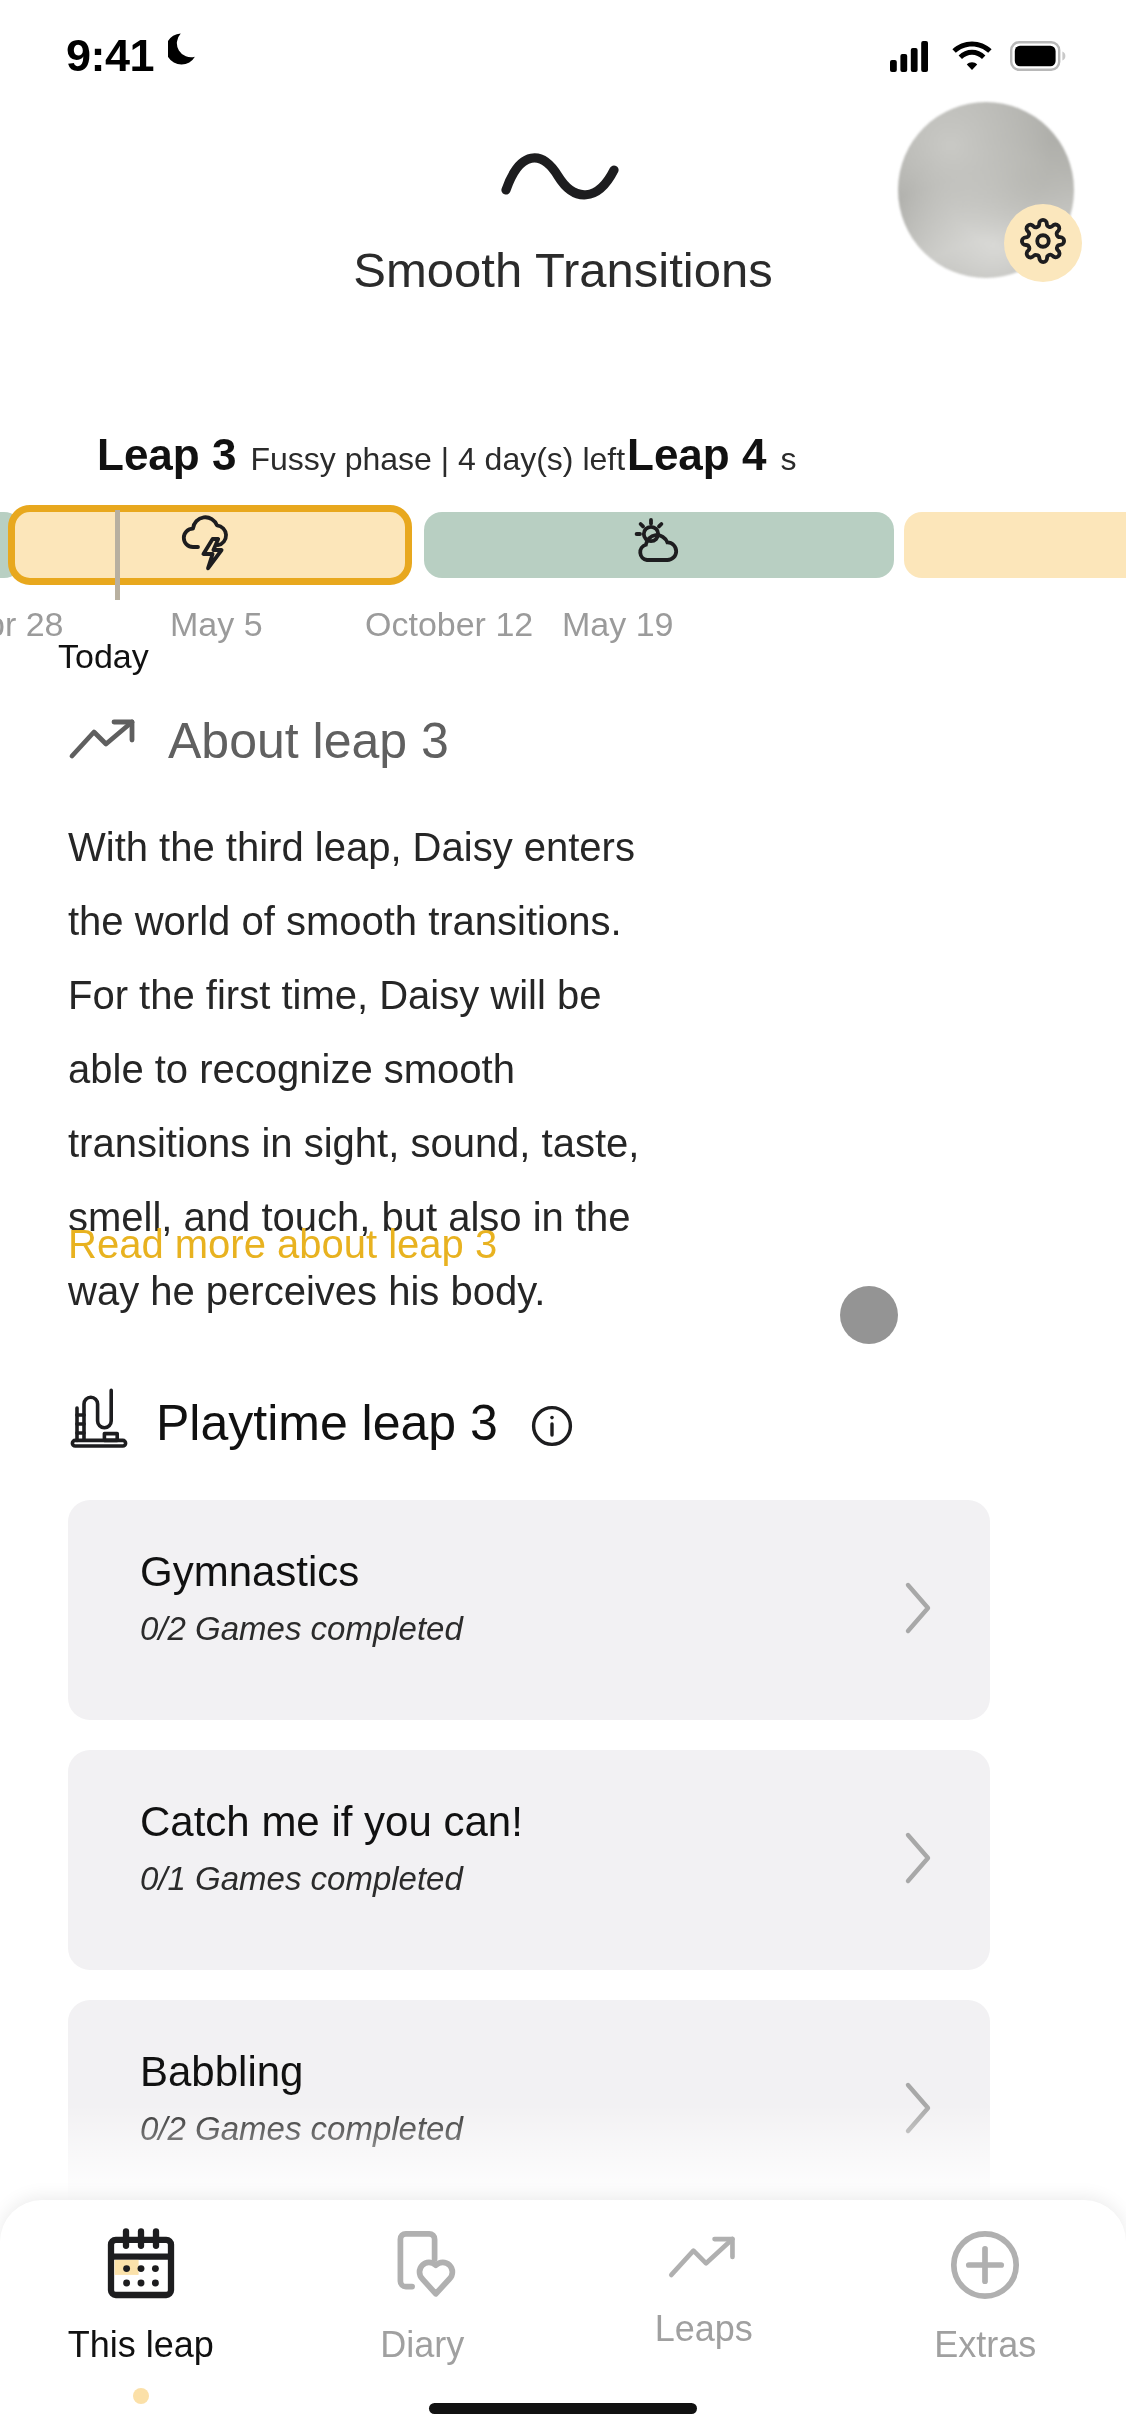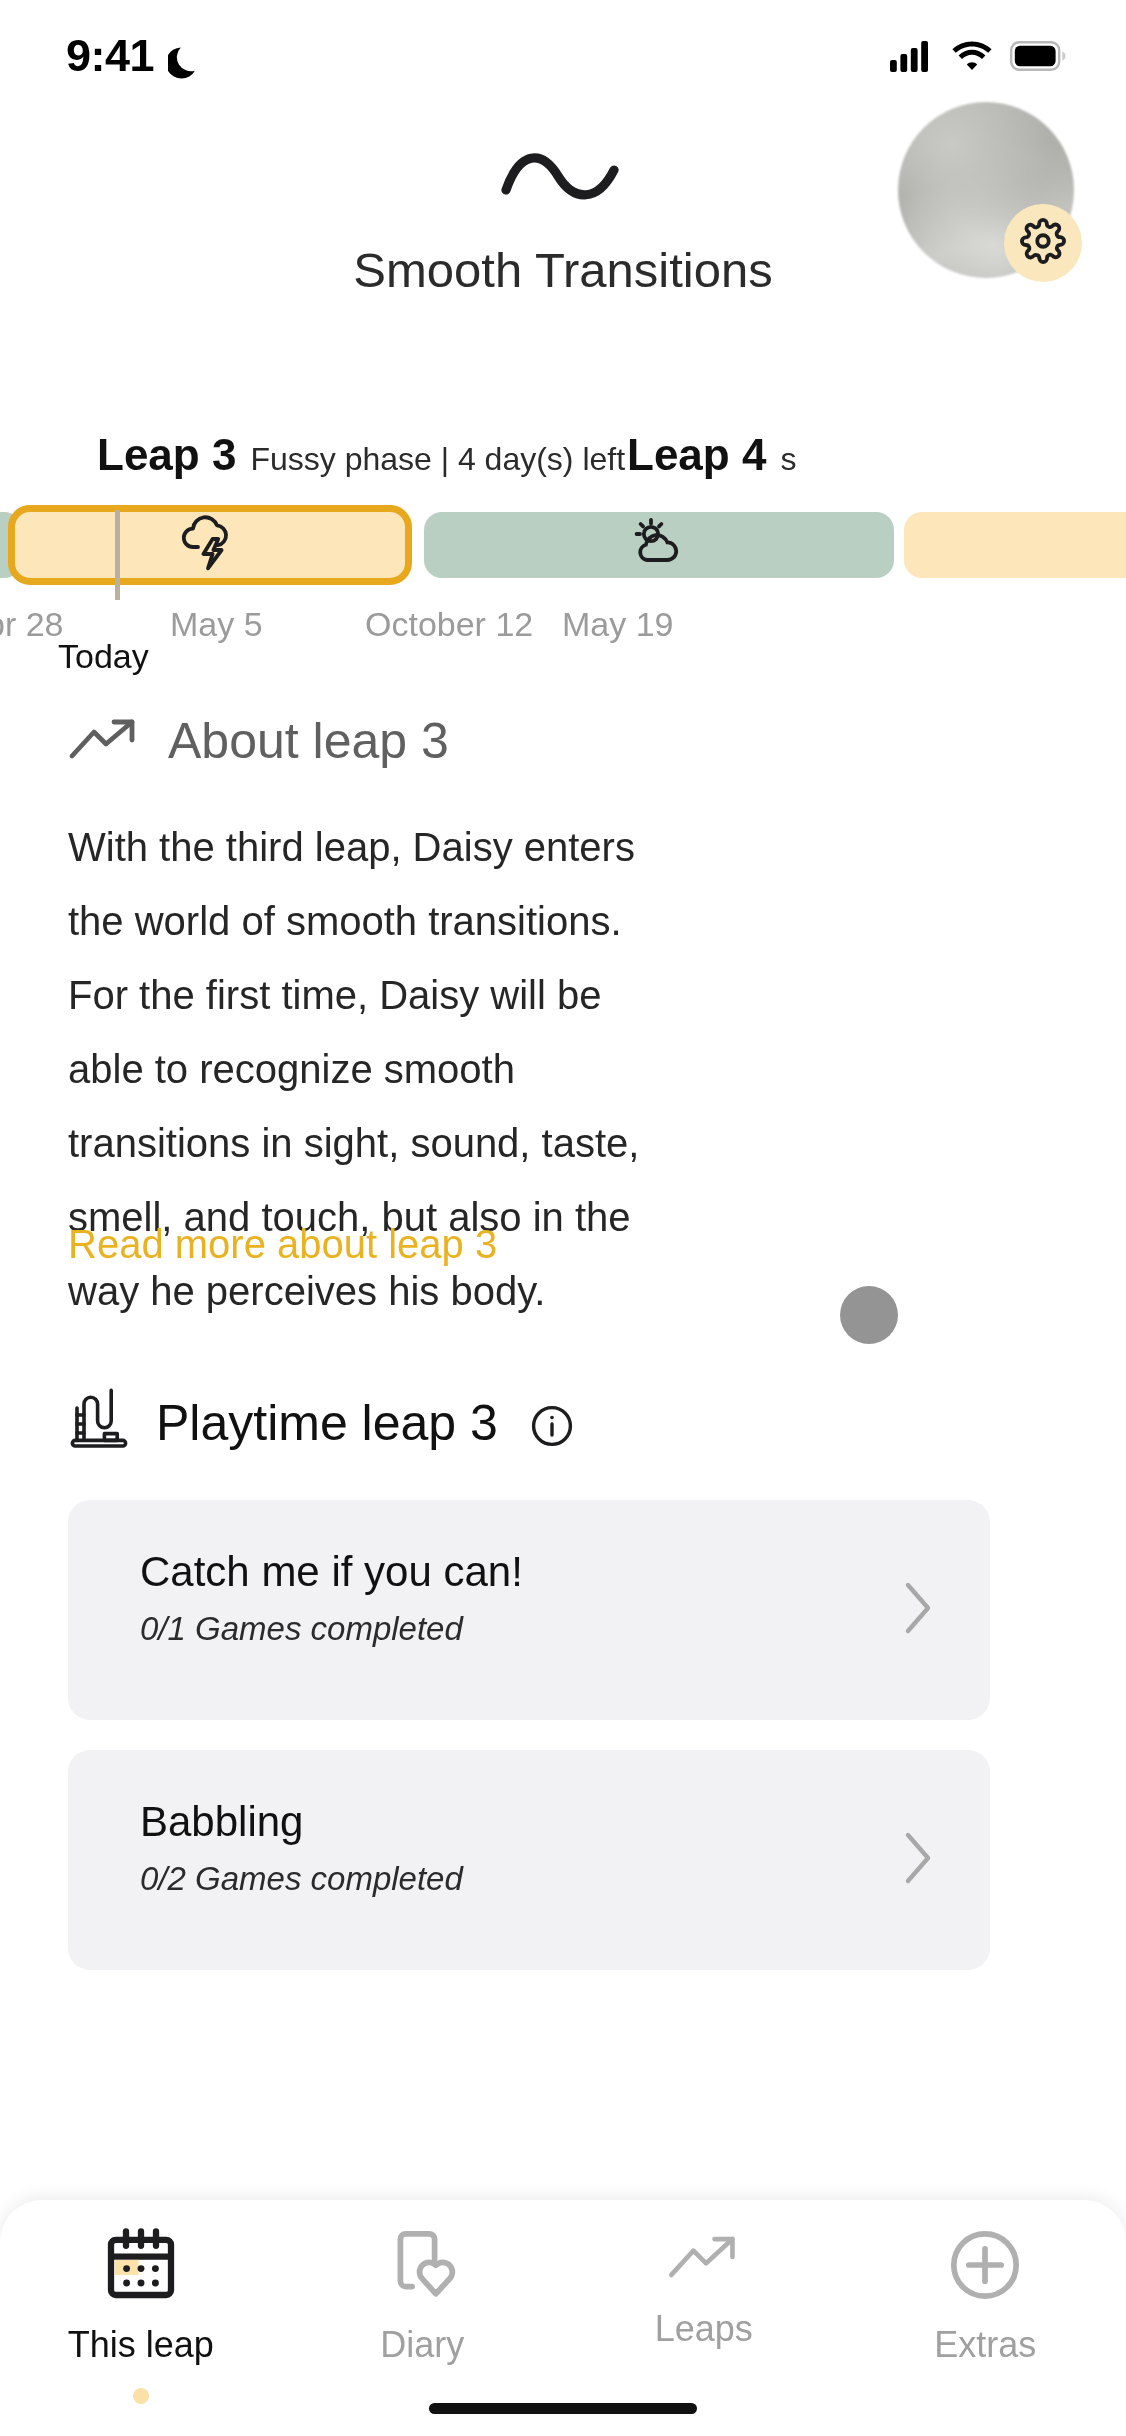--- a/index.html
+++ b/index.html
@@ -7,21 +7,21 @@
     width:1126px; height:2436px;
     background:#ffffff;
     font-family:"Liberation Sans", sans-serif;
     overflow:hidden;
   }
   .phone { position:relative; width:1126px; height:2436px; background:#fff; overflow:hidden; }
 
   
   .statusbar { position:absolute; top:0; left:0; width:100%; height:112px; display:flex;
                align-items:center; justify-content:space-between; padding:0 60px 0 66px; }
-  .sb-left { display:flex; align-items:flex-end; gap:14px; }
+  .sb-left { display:flex; align-items:flex-start; gap:14px; }
   .sb-time { font-size:45px; font-weight:700; color:#000; letter-spacing:-0.5px; }
   .sb-right { display:flex; align-items:center; gap:16px; }
   .moon-icon svg, .sig-icon svg, .wifi-icon svg, .bat-icon svg { display:block; }
 
   
   .header { position:absolute; top:112px; left:0; width:100%; height:290px; }
   .wave-icon { position:absolute; left:50%; transform:translateX(-50%); top:30px; }
   .app-title { position:absolute; top:130px; left:0; width:100%; text-align:center;
                font-size:49px; color:#2b2b2b; font-weight:400; }
   .avatar-wrap { position:absolute; right:52px; top:-10px; width:176px; height:176px; }
@@ -240,20 +240,29 @@
       <svg width="44" height="44" viewBox="0 0 22 22" fill="none" stroke="#1d1d1f" stroke-width="1.7">
         <circle cx="11" cy="11" r="9.2"></circle>
         <line x1="11" y1="10" x2="11" y2="15.5" stroke-linecap="round"></line>
         <circle cx="11" cy="6.8" r="0.9" fill="#1d1d1f" stroke="none"></circle>
       </svg>
     </span>
   </div>
 
   <div class="cards">
     <div class="card">
+      <div class="card-title">Gymnastics</div>
+      <div class="card-sub">0/2 Games completed</div>
+      <span class="chev">
+        <svg width="30" height="54" viewBox="0 0 15 27" fill="none" stroke="#a8a8a8" stroke-width="2.2" stroke-linecap="round" stroke-linejoin="round">
+            <path d="M2 2 L12 13.5 L2 25"></path>
+          </svg>
+      </span>
+    </div>
+    <div class="card">
       <div class="card-title">Catch me if you can!</div>
       <div class="card-sub">0/1 Games completed</div>
       <span class="chev">
         <svg width="30" height="54" viewBox="0 0 15 27" fill="none" stroke="#a8a8a8" stroke-width="2.2" stroke-linecap="round" stroke-linejoin="round">
             <path d="M2 2 L12 13.5 L2 25"></path>
           </svg>
       </span>
     </div>
     <div class="card">
       <div class="card-title">Babbling</div>

